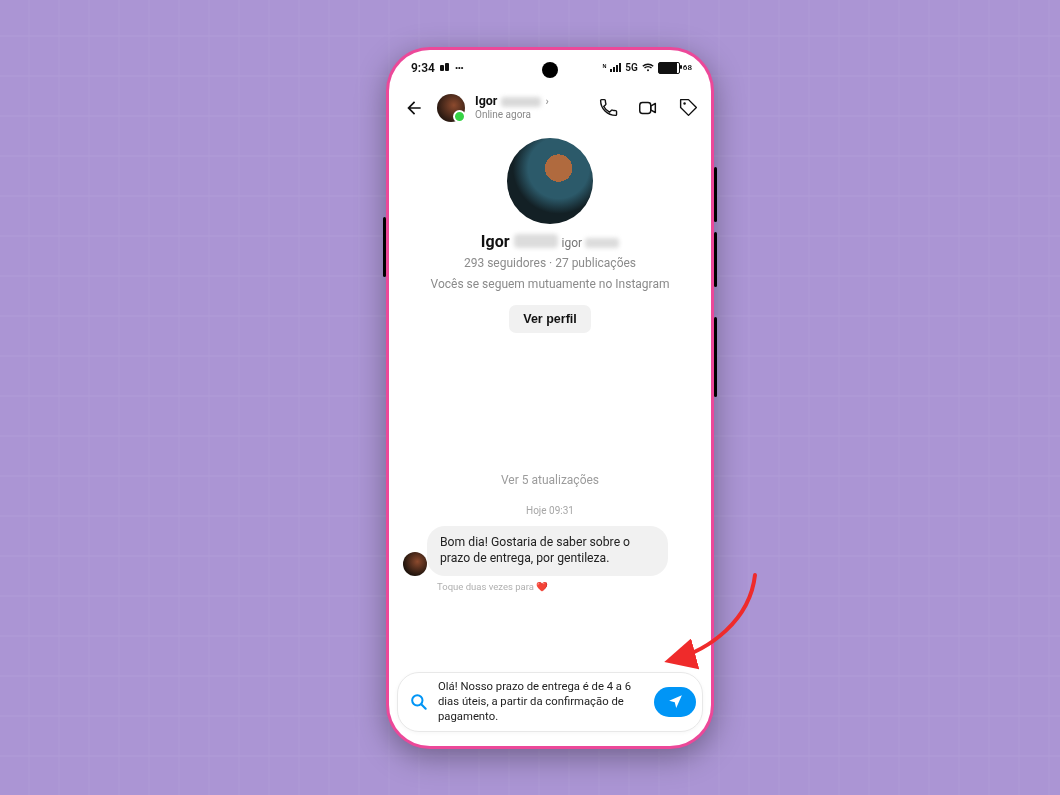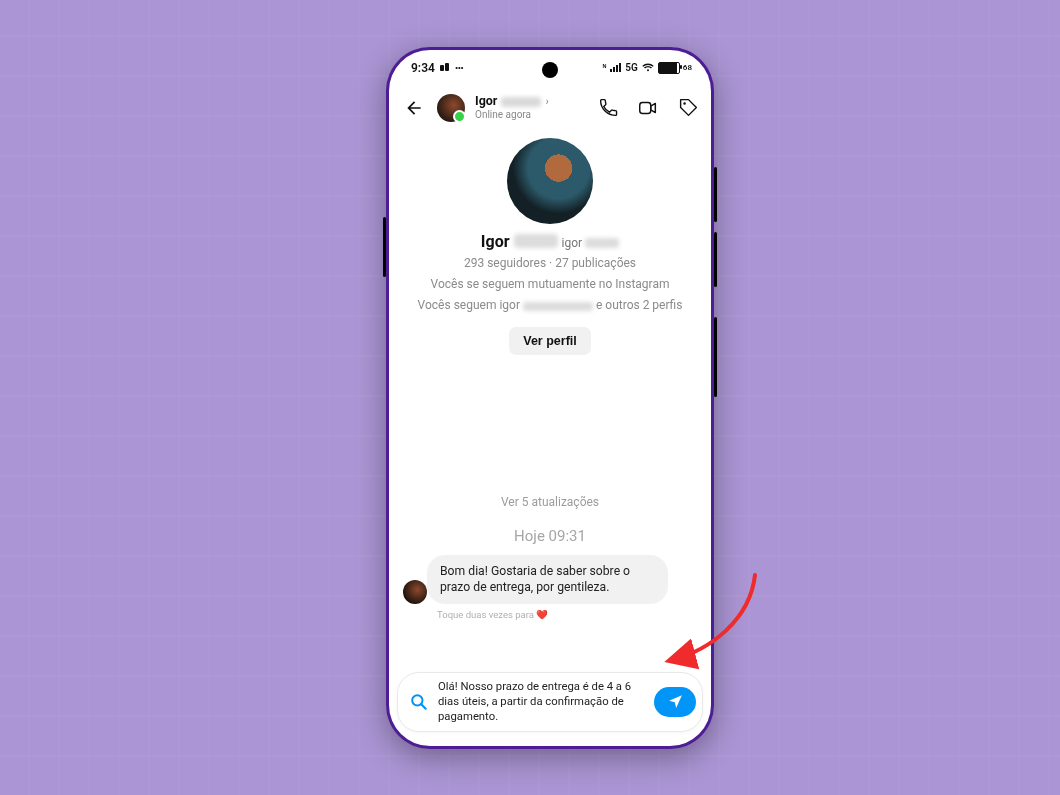--- a/index.html
+++ b/index.html
@@ -1,21 +1,21 @@
 <!DOCTYPE html>
 <html><head>
 <meta charset="utf-8">
 <style>
   html,body{margin:0;padding:0;width:1060px;height:795px;overflow:hidden;font-family:-apple-system,BlinkMacSystemFont,"Segoe UI",Roboto,Helvetica,Arial,sans-serif;}
   .bg{width:1060px;height:795px;background:#ab95d4;position:relative;}
   
   .bg::before{content:"";position:absolute;inset:0;opacity:.07;background-image:repeating-linear-gradient(0deg,transparent 0 38px,rgba(255,255,255,.5) 38px 40px),repeating-linear-gradient(90deg,transparent 0 28px,rgba(255,255,255,.4) 28px 30px);}
   
   .phone-wrap{position:absolute;left:50%;top:50%;transform:translate(-50%,-50%);}
-  .phone{width:328px;height:702px;background:#4c1d95;border-radius:44px;padding:3px;box-sizing:border-box;position:relative;box-shadow:0 8px 30px rgba(0,0,0,.35);margin-left:40px;}
+  .phone{width:328px;height:702px;background:#ec4899;border-radius:44px;padding:3px;box-sizing:border-box;position:relative;box-shadow:0 8px 30px rgba(0,0,0,.35);margin-left:40px;}
   .phone .side-btn{position:absolute;background:#000;border-radius:2px;}
   .side-btn.b1{right:-3px;top:120px;width:3px;height:55px;}
   .side-btn.b2{right:-3px;top:185px;width:3px;height:55px;}
   .side-btn.b3{right:-3px;top:270px;width:3px;height:80px;}
   .side-btn.b4{left:-3px;top:170px;width:3px;height:60px;}
   .screen{width:100%;height:100%;background:#fff;border-radius:41px;overflow:hidden;position:relative;}
   .punch{position:absolute;top:12px;left:50%;transform:translateX(-50%);width:16px;height:16px;background:#000;border-radius:50%;z-index:5;}
   
   .status{height:36px;display:flex;align-items:center;justify-content:space-between;padding:0 18px 0 22px;font-size:12px;font-weight:600;color:#111;}
   .status .left{display:flex;align-items:center;gap:5px;}
@@ -46,21 +46,21 @@
   .profcard{text-align:center;padding:6px 28px 0;}
   .avatar-lg{width:86px;height:86px;border-radius:50%;margin:0 auto 8px;background:radial-gradient(circle at 60% 35%,#b06a3e 0 18%,#2c5a6a 18% 40%,#132025 60%);box-shadow:0 0 0 .5px rgba(0,0,0,.05) inset;}
   .pn{font-size:16px;font-weight:700;color:#111;display:inline-flex;align-items:center;gap:4px;}
   .pn .blur{display:inline-block;width:44px;height:14px;background:#dcdcdc;border-radius:4px;filter:blur(2px);}
   .ph{font-size:12px;color:#767676;margin-top:1px;display:inline-flex;align-items:center;gap:3px;}
   .ph .blur{display:inline-block;width:34px;height:10px;background:#dcdcdc;border-radius:3px;filter:blur(2px);}
   .meta{font-size:12px;color:#8b8b8b;margin-top:4px;line-height:1.45;}
   .meta .blur{display:inline-block;width:70px;height:9px;background:#dcdcdc;border-radius:3px;filter:blur(2px);vertical-align:middle;}
   .vp{margin:12px auto 0;font-size:12.5px;font-weight:700;color:#111;background:#f1f1f1;border:none;border-radius:7px;padding:7px 14px;}
   .updates{text-align:center;font-size:12px;color:#9c9c9c;margin-top:140px;}
-  .ts{text-align:center;font-size:15px;color:#a6a6a6;margin-top:18px;}
+  .ts{text-align:center;font-size:10px;color:#a6a6a6;margin-top:18px;}
   .msgrow{display:flex;align-items:flex-end;padding:10px 14px 0;}
   .msgrow .avatar-xs{width:24px;height:24px;border-radius:50%;background:radial-gradient(circle at 60% 40%,#8c4a2e,#20140d 70%);flex:none;}
   .bubble{background:#f1f1f1;border-radius:18px;padding:9px 13px;font-size:12.2px;color:#222;line-height:1.3;max-width:215px;}
   .tap{font-size:9.5px;color:#b0b0b0;margin:5px 0 0 48px;}
   
   .composer{position:absolute;left:8px;right:8px;bottom:14px;background:#fff;border:1px solid #e8e8e8;border-radius:22px;height:58px;display:flex;align-items:center;padding:0 6px 0 10px;gap:8px;box-shadow:0 1px 4px rgba(0,0,0,.04);}
   .composer .mg{width:22px;height:22px;flex:none;display:flex;align-items:center;justify-content:center;}
   .composer .txt{flex:1;font-size:11.3px;color:#222;line-height:1.35;}
   .sendbtn{width:42px;height:30px;background:#0095f6;border-radius:16px;display:flex;align-items:center;justify-content:center;flex:none;}
   
@@ -156,25 +156,20 @@
             <div class="pn">
               <span>Igor</span>
               <span class="blur"></span>
             </div>
             <div class="ph">
               <span>igor</span>
               <span class="blur"></span>
             </div>
             <div class="meta">293 seguidores · 27 publicações</div>
             <div class="meta">Vocês se seguem mutuamente no Instagram</div>
-            <div class="meta">
-              <span>Vocês seguem igor</span>
-              <span class="blur"></span>
-              <span>e outros 2 perfis</span>
-            </div>
             <button class="vp">Ver perfil</button>
           </div>
 
           <div class="updates">Ver 5 atualizações</div>
           <div class="ts">Hoje 09:31</div>
 
           <div class="msgrow">
             <div class="avatar-xs"></div>
             <div class="bubble">Bom dia! Gostaria de saber sobre o prazo de entrega, por gentileza.</div>
           </div>

